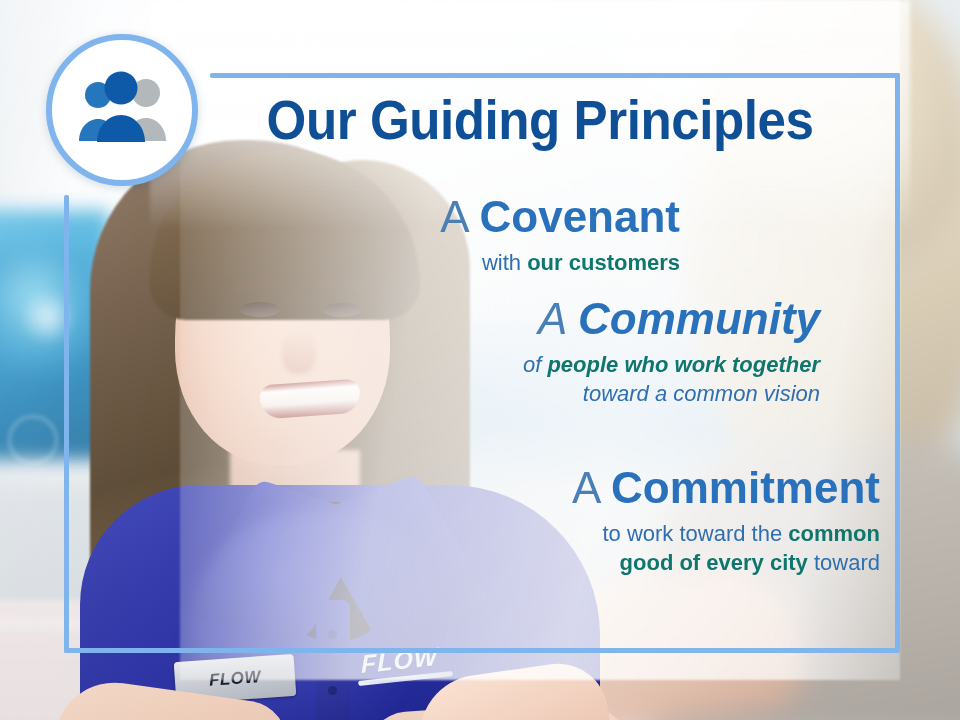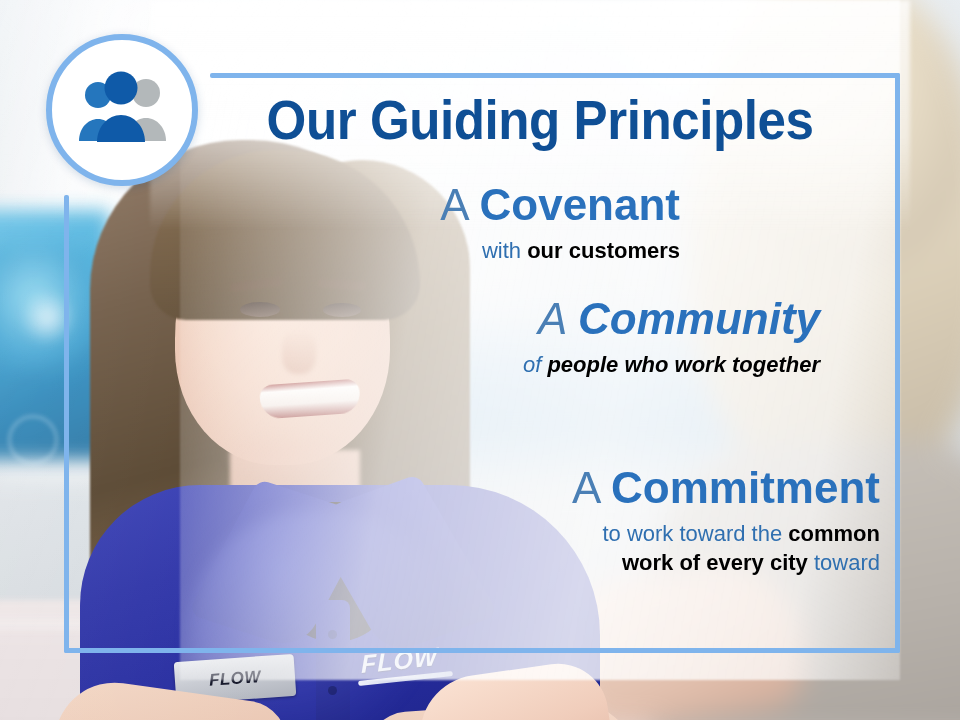--- a/index.html
+++ b/index.html
@@ -268,23 +268,23 @@
     font-size:44px;line-height:1.06;white-space:nowrap;
     color:#2f76bd;
   }
   .p-head .art{font-weight:normal;color:#4a7fb5;}
   .p-head .word{font-weight:bold;color:#2a71bc;}
   .p-sub{
     font-family:"Liberation Sans", sans-serif;
     font-size:22px;line-height:1.32;color:#2f6fb0;font-weight:normal;
     margin-top:7px;
   }
-  .p-sub b{font-weight:bold;color:#000000;}
-
-  #principle-1{left:200px;top:182px;width:480px;text-align:right;}
+  .p-sub b{font-weight:bold;color:#0f766e;}
+
+  #principle-1{left:200px;top:194px;width:480px;text-align:right;}
   #principle-2{left:240px;top:296px;width:580px;font-style:italic;}
   #principle-3{left:300px;top:457px;width:580px;margin-top:8px;}
 </style>
 </head>
 <body>
 
 <div id="stage">
 
   <div class="photo">
     <div class="bg-base"></div>
@@ -382,28 +382,29 @@
       </div>
     </div>
 
     <div class="principle" id="principle-2">
       <div class="p-head">
         <span class="art">A</span>
         <span class="word">Community</span>
       </div>
       <div class="p-sub">
         <div><span>of </span><b>people who work together</b></div>
+        <div>toward a common vision</div>
       </div>
     </div>
 
     <div class="principle" id="principle-3">
       <div class="p-head">
         <span class="art">A</span>
         <span class="word">Commitment</span>
       </div>
       <div class="p-sub">
         <div><span>to work toward the </span><b>common</b></div>
-        <div><b>work of every city</b><span> toward</span></div>
+        <div><b>good of every city</b><span> toward</span></div>
       </div>
     </div>
 
   </div>
 </div>
 
 </body></html>

